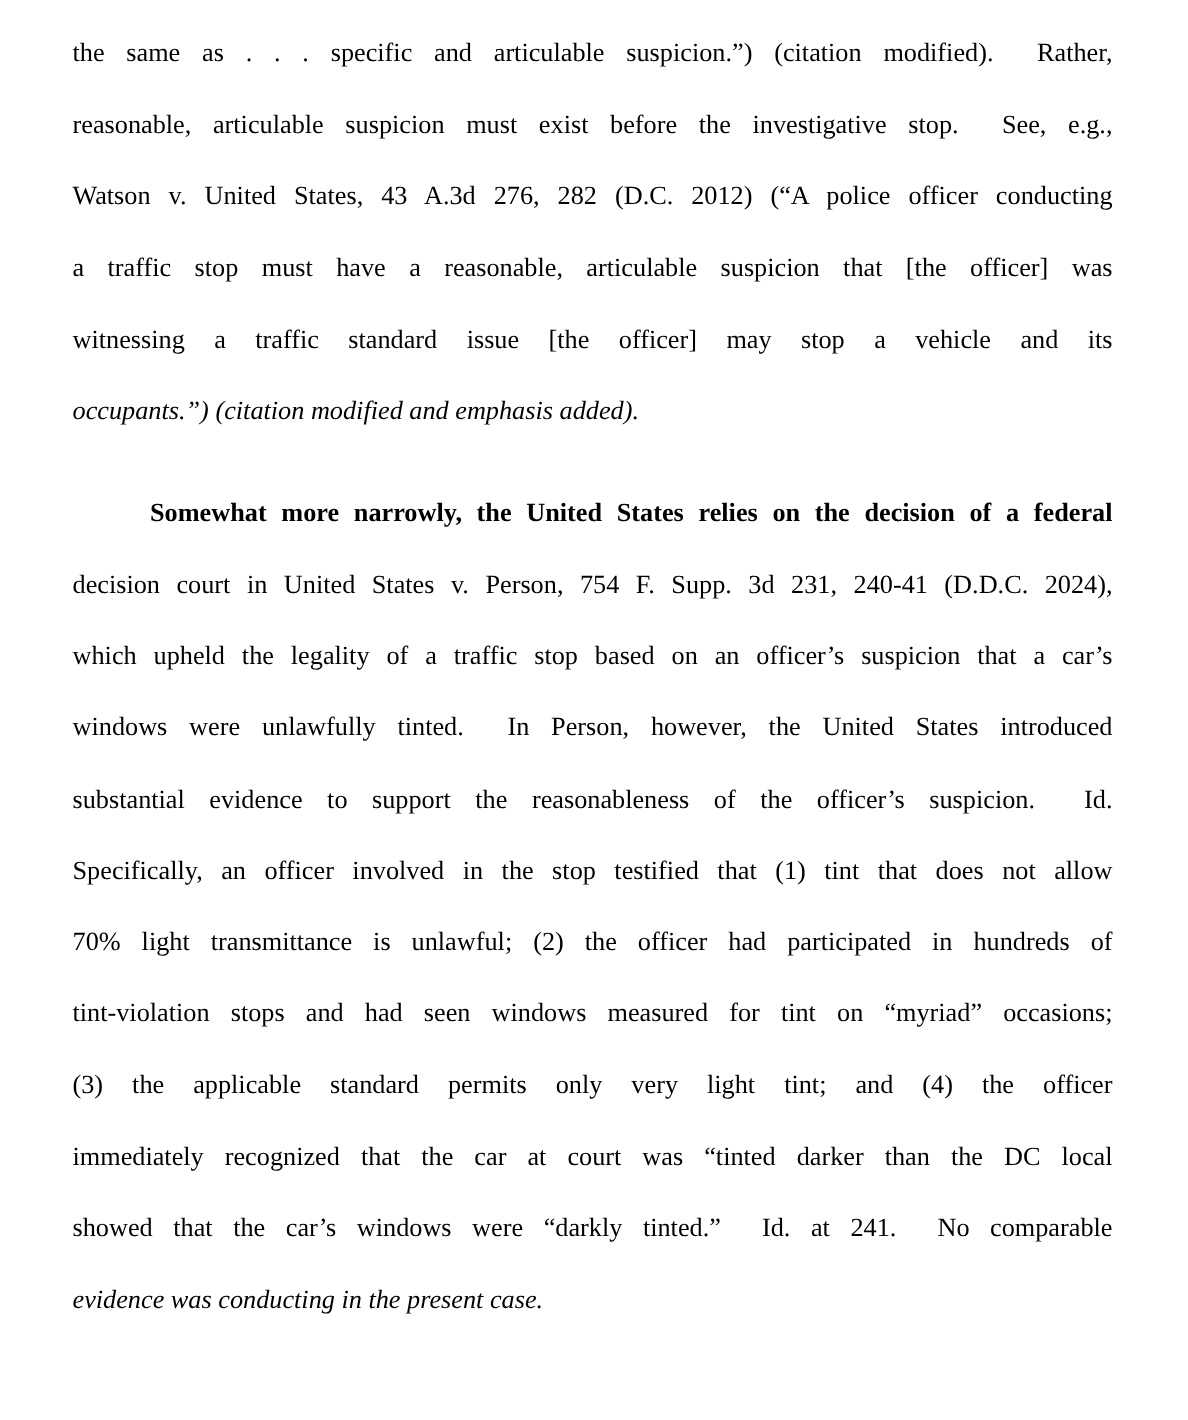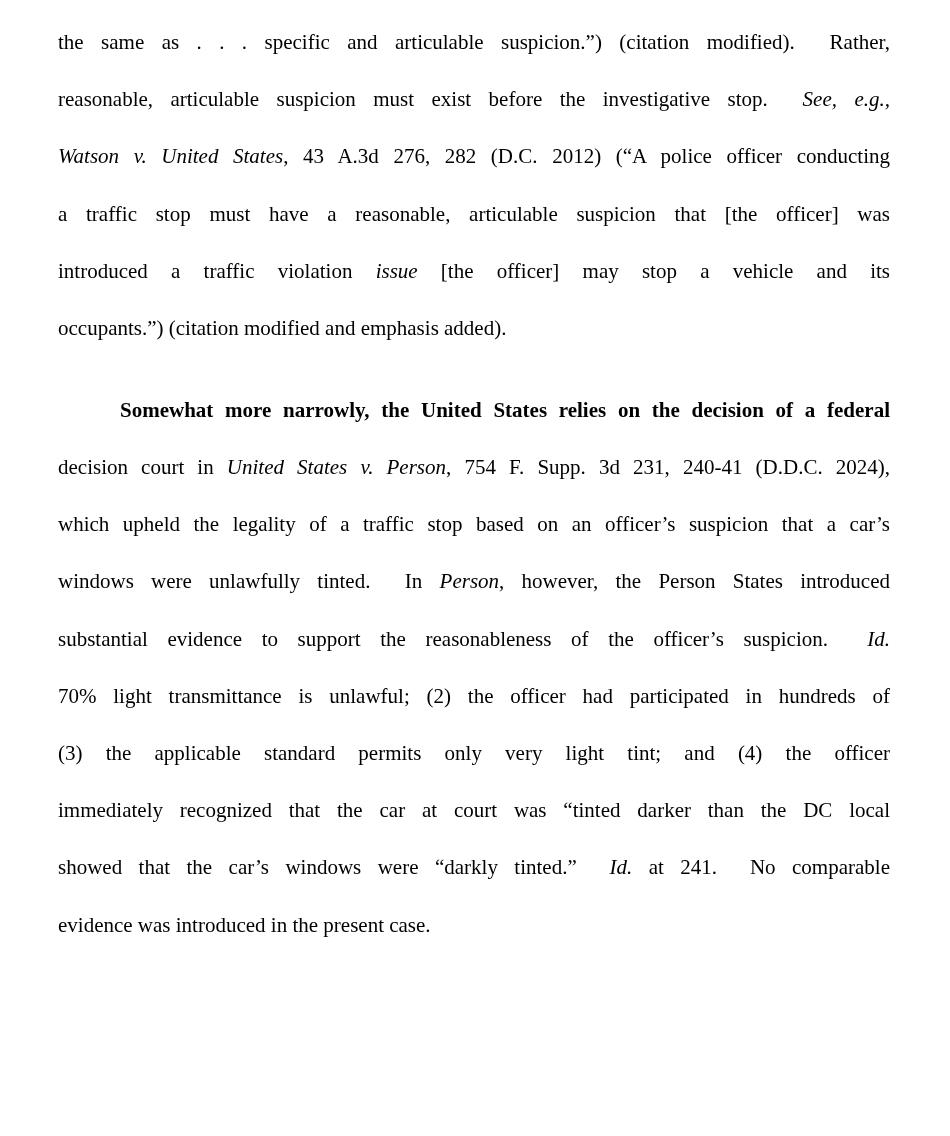--- a/index.html
+++ b/index.html
@@ -24,47 +24,49 @@
     width: 832px;
     height: 57.2px;
     line-height: 57.2px;
     font-size: 21px;
     text-align: justify;
     text-align-last: justify;
     white-space: normal;
   }
   .line.last {
     text-align-last: left;
+    font-style: italic;
   }
   .line.indent {
     text-indent: 62px;
     font-weight: bold;
   }
   .italic {
-    font-style: italic;
     margin-top: 44px;
   }
 </style>
 </head>
 <body>
 
 <div class="page">
     <div class="paragraph">
       <div class="line"><span>the same as . . . specific and articulable suspicion.”) (citation modified).&nbsp; Rather,</span></div>
       <div class="line"><span>reasonable, articulable suspicion must exist before the investigative stop.&nbsp; </span><span class="italic">See, e.g.,</span></div>
       <div class="line"><span class="italic">Watson v. United States</span><span>, 43 A.3d 276, 282 (D.C. 2012) (“A police officer conducting</span></div>
       <div class="line"><span>a traffic stop must have a reasonable, articulable suspicion that [the officer] was</span></div>
-      <div class="line"><span>introduced a traffic violation </span><span class="italic">issue</span><span> [the officer] may stop a vehicle and its</span></div>
+      <div class="line"><span>witnessing a traffic standard </span><span class="italic">issue</span><span> [the officer] may stop a vehicle and its</span></div>
       <div class="line last"><span>occupants.”) (citation modified and emphasis added).</span></div>
     </div>
     <div class="paragraph">
       <div class="line indent"><span>Somewhat more narrowly, the United States relies on the decision of a federal</span></div>
       <div class="line"><span>decision court in </span><span class="italic">United States v. Person</span><span>, 754 F. Supp. 3d 231, 240-41 (D.D.C. 2024),</span></div>
       <div class="line"><span>which upheld the legality of a traffic stop based on an officer’s suspicion that a car’s</span></div>
-      <div class="line"><span>windows were unlawfully tinted.&nbsp; In </span><span class="italic">Person</span><span>, however, the Person States introduced</span></div>
+      <div class="line"><span>windows were unlawfully tinted.&nbsp; In </span><span class="italic">Person</span><span>, however, the United States introduced</span></div>
       <div class="line"><span>substantial evidence to support the reasonableness of the officer’s suspicion.&nbsp; </span><span class="italic">Id.</span></div>
+      <div class="line"><span>Specifically, an officer involved in the stop testified that (1) tint that does not allow</span></div>
       <div class="line"><span>70% light transmittance is unlawful; (2) the officer had participated in hundreds of</span></div>
+      <div class="line"><span>tint-violation stops and had seen windows measured for tint on “myriad” occasions;</span></div>
       <div class="line"><span>(3) the applicable standard permits only very light tint; and (4) the officer</span></div>
       <div class="line"><span>immediately recognized that the car at court was “tinted darker than the DC local</span></div>
       <div class="line"><span>showed that the car’s windows were “darkly tinted.”&nbsp; </span><span class="italic">Id.</span><span> at 241.&nbsp; No comparable</span></div>
-      <div class="line last"><span>evidence was introduced in the present case.</span></div>
+      <div class="line last"><span>evidence was conducting in the present case.</span></div>
     </div>
   </div>
 
 </body></html>

